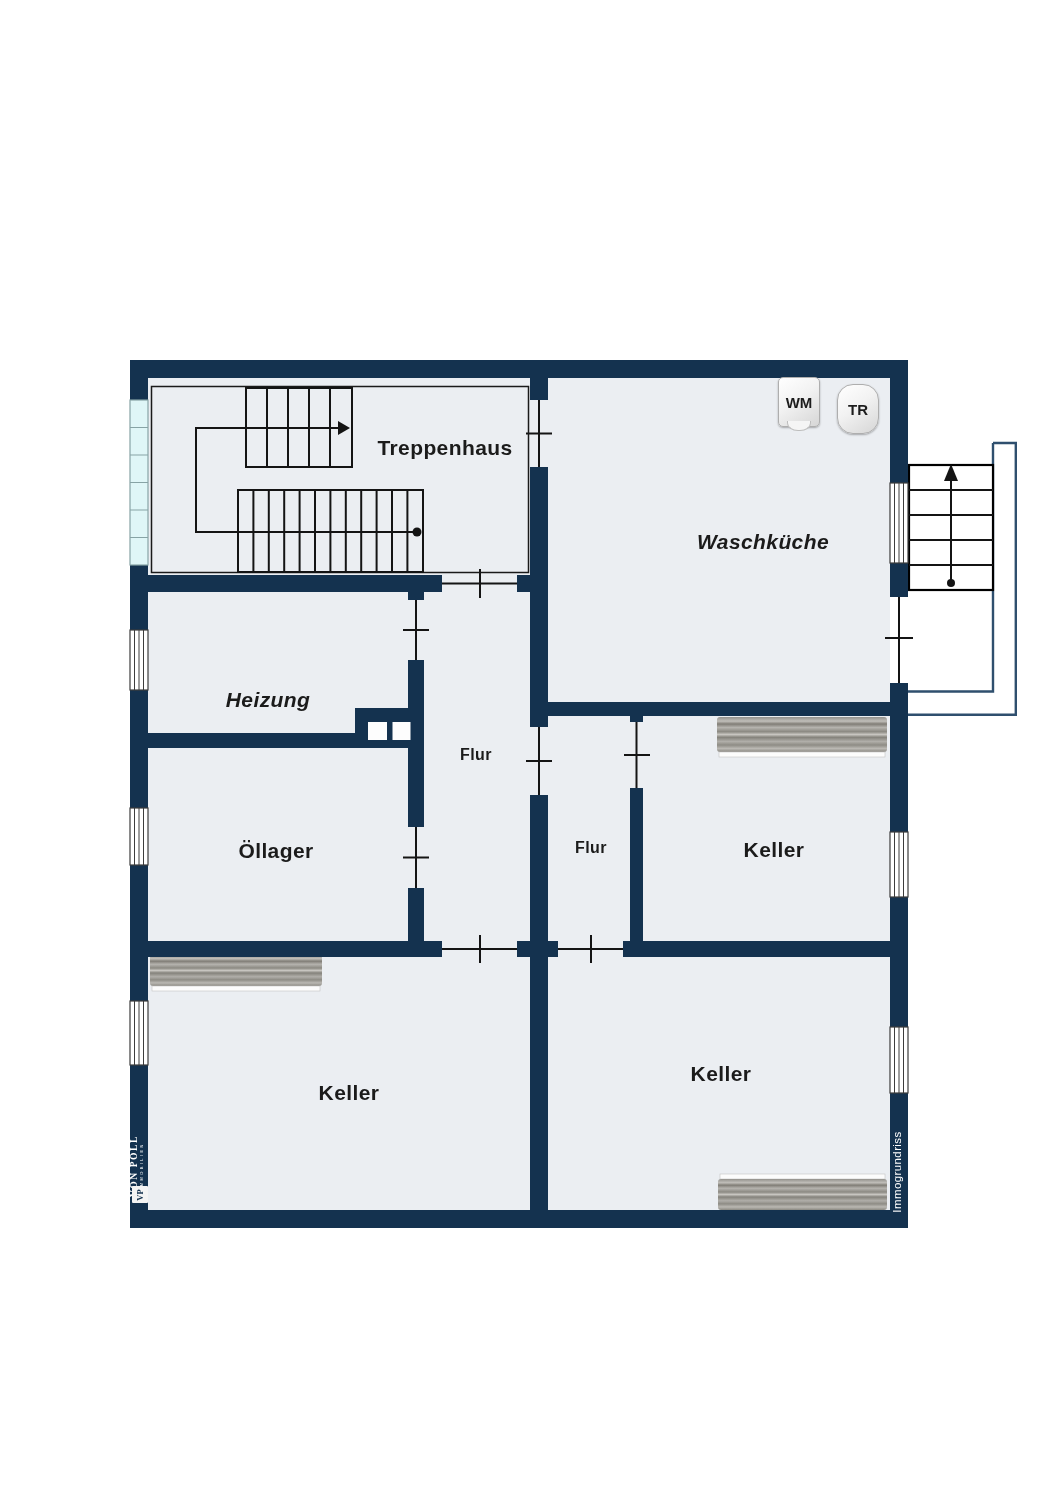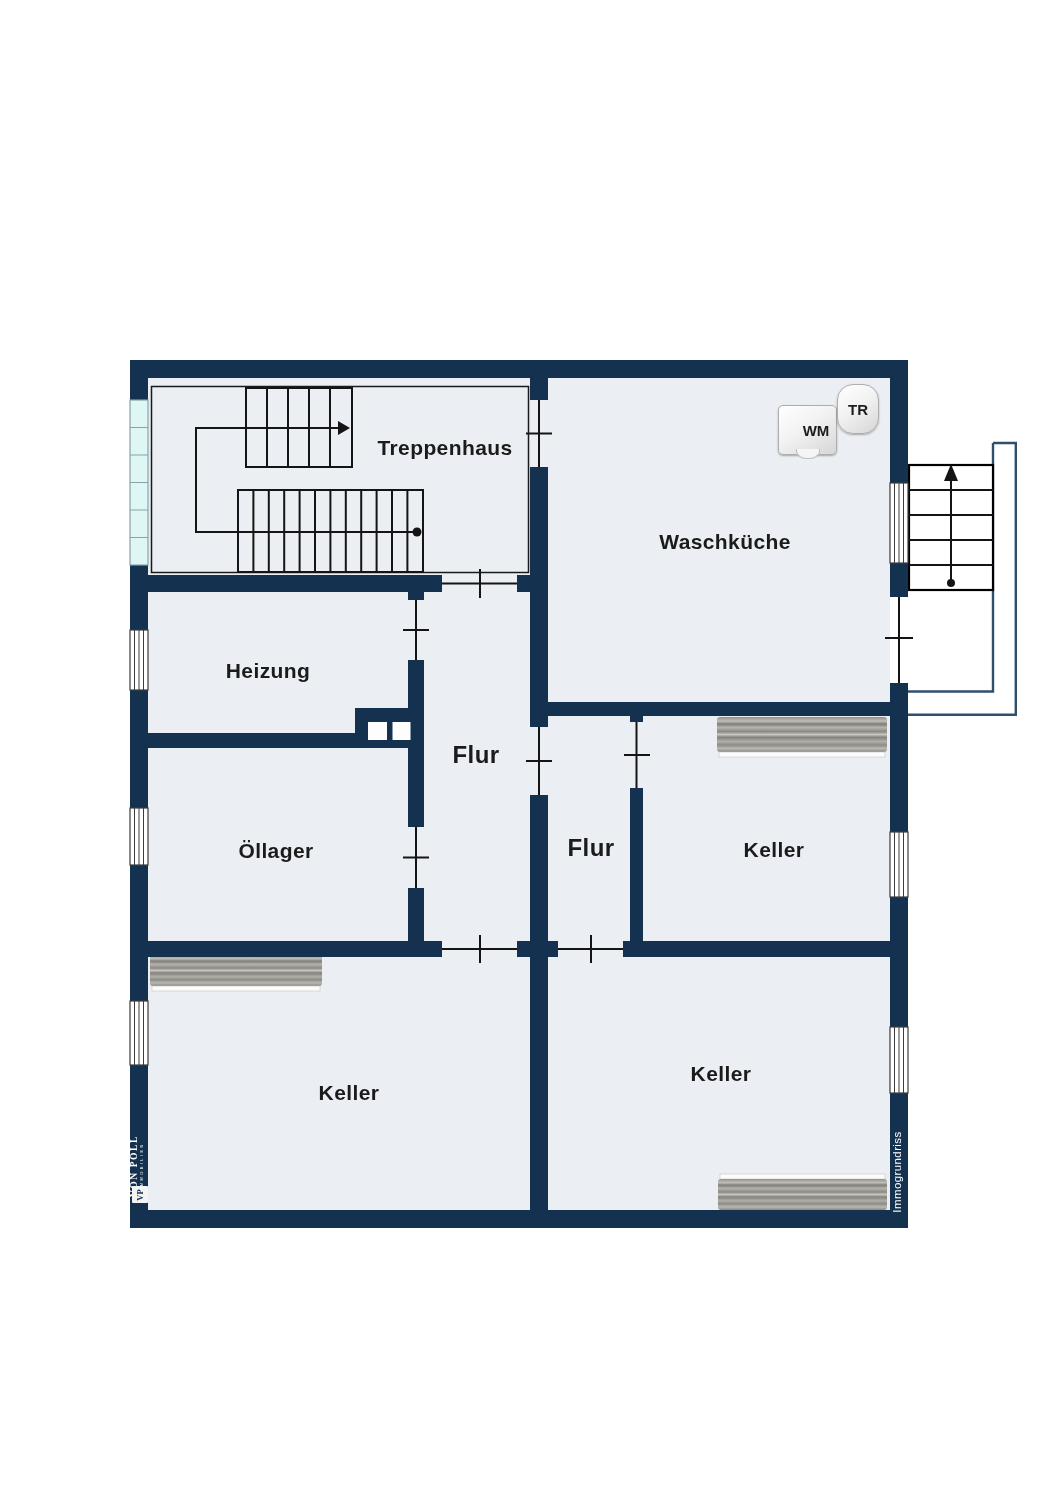--- a/index.html
+++ b/index.html
@@ -21,21 +21,21 @@
   .stair{stroke:#141414;stroke-width:2;fill:none;}
   .stairfill{fill:#141414;}
   .outline{fill:none;stroke:#1a1a1a;stroke-width:1.5;}
   .enc{stroke:var(--stair_outline,#2f4f6e);stroke-width:2.4;fill:none;}
   .exstair{fill:#ffffff;stroke:#000;stroke-width:2.2;}
   .shelfstrip{fill:#fcfcfc;stroke:#c2c2c2;stroke-width:.6;}
 
   
   .room-label{position:absolute;transform:translate(-50%,-50%);font-weight:bold;
               color:#1b1b1b;white-space:nowrap;letter-spacing:.4px;}
-  .fs21{font-size:21px;} .fs20{font-size:24px;}
+  .fs21{font-size:21px;} .fs20{font-size:16px;}
 
   .appliance{position:absolute;border:1px solid #aeaeae;border-radius:5px;
              background:linear-gradient(145deg,#ffffff 0%,#f2f2f2 45%,#d6d6d6 100%);
              box-shadow:0 1px 2px rgba(0,0,0,.3);display:flex;align-items:center;
              justify-content:center;font-weight:bold;font-size:15px;color:#1c1c1c;}
   .appliance.wm::after{content:"";position:absolute;bottom:-5px;left:50%;
              transform:translateX(-50%);width:22px;height:9px;background:#f5f5f5;
              border:1px solid #bdbdbd;border-top:none;border-radius:0 0 11px 11px/0 0 8px 8px;}
 
   .brand{position:absolute;left:139px;top:1166px;width:90px;height:20px;
@@ -206,30 +206,30 @@
       <line class="stair" x1="376.6" y1="490" x2="376.6" y2="572"></line>
       <line class="stair" x1="392" y1="490" x2="392" y2="572"></line>
       <line class="stair" x1="407.4" y1="490" x2="407.4" y2="572"></line>
       <path class="stair" d="M417,532 H196 V428 H338"></path>
       <polygon class="stairfill" points="338,421 338,435 350,428"></polygon>
       <circle class="stairfill" cx="417" cy="532" r="4.5"></circle>
     </g>
   </svg>
 
   <div class="room-label fs21" style="left:445px;top:448px;">Treppenhaus</div>
-  <div class="room-label fs21" style="left:725px;top:542px;">Waschküche</div>
-  <div class="room-label fs21" style="left:268px;top:671px;">Heizung</div>
+  <div class="room-label fs21" style="left:763px;top:542px;font-style:italic;">Waschküche</div>
+  <div class="room-label fs21" style="left:268px;top:700px;font-style:italic;">Heizung</div>
   <div class="room-label fs21" style="left:276px;top:839px;margin-top:12px;">Öllager</div>
   <div class="room-label fs20" style="left:476px;top:755px;">Flur</div>
   <div class="room-label fs20" style="left:591px;top:848px;">Flur</div>
   <div class="room-label fs21" style="left:774px;top:850px;">Keller</div>
   <div class="room-label fs21" style="left:349px;top:1093px;">Keller</div>
   <div class="room-label fs21" style="left:721px;top:1074px;">Keller</div>
 
-  <div class="appliance wm" style="left:778px;top:405px;width:40px;height:48px;padding-left:17px;">
+  <div class="appliance wm" style="left:778px;top:377px;width:40px;height:48px;">
     <span>WM</span>
   </div>
   <div class="appliance" style="left:837px;top:384px;width:40px;height:48px;border-radius:16px;">
     <span>TR</span>
   </div>
 
   <div class="brand">
     <div class="name">VON POLL</div>
     <div class="sub">IMMOBILIEN</div>
   </div>

